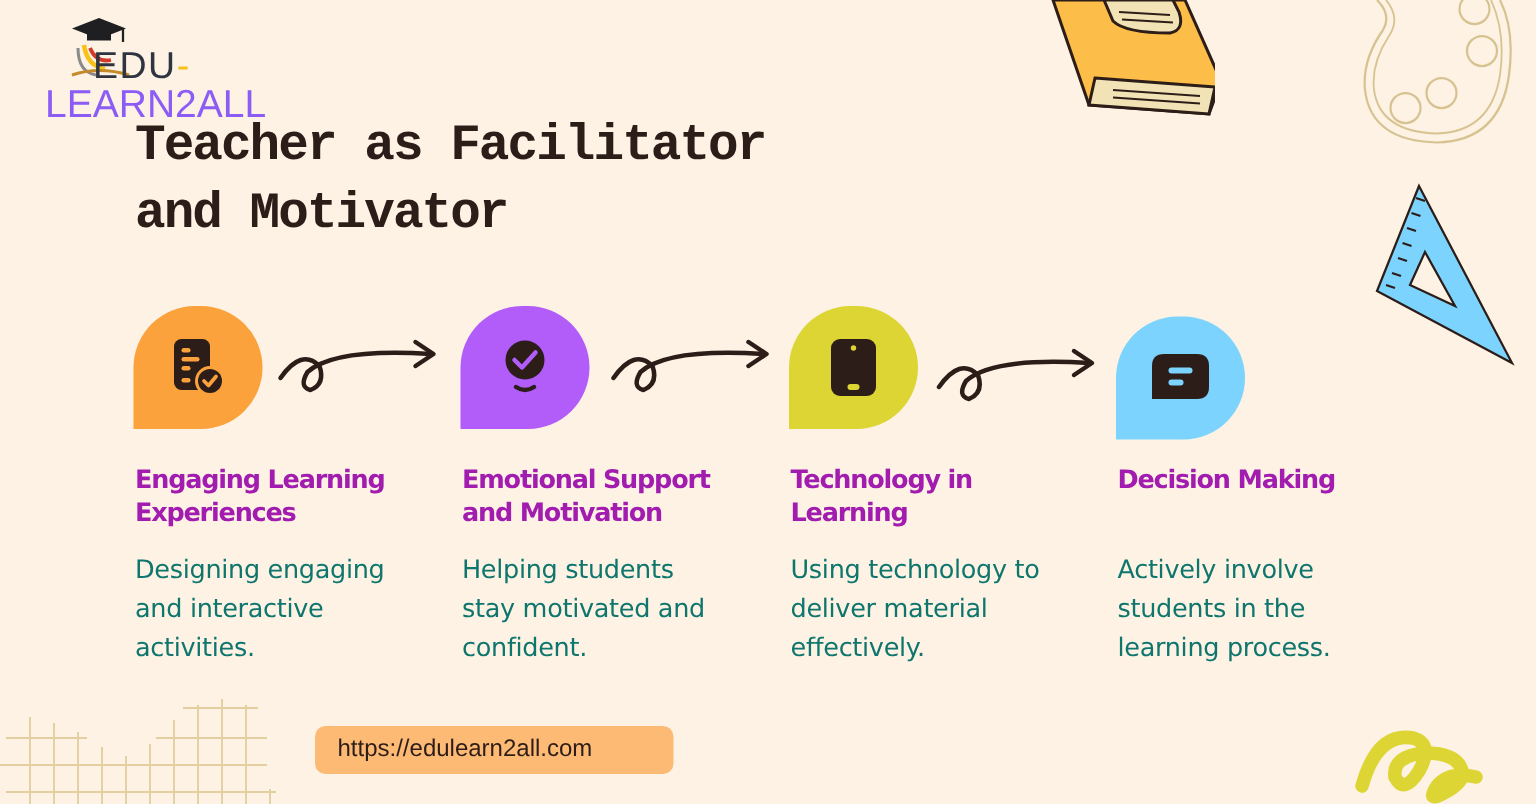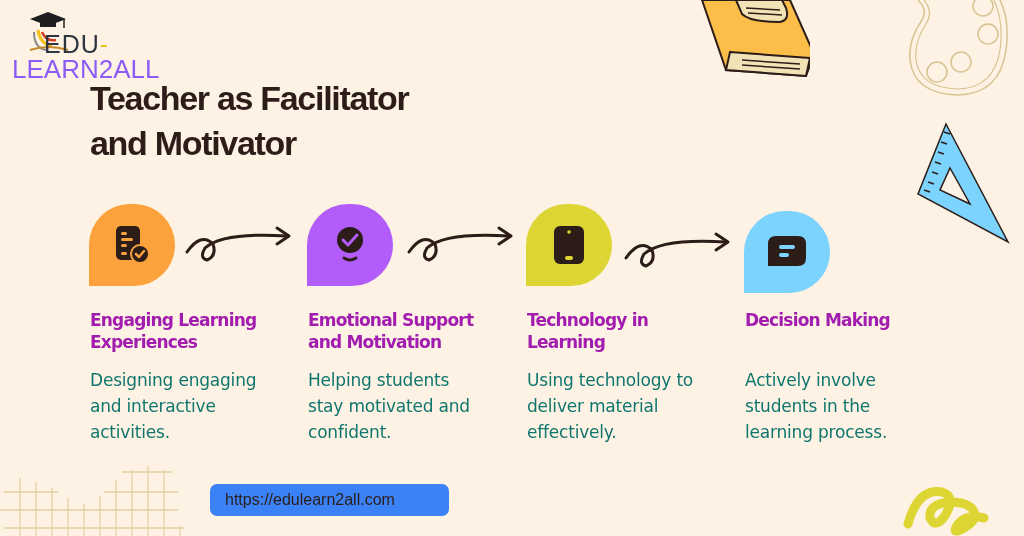--- a/index.html
+++ b/index.html
@@ -1,27 +1,27 @@
 <!DOCTYPE html>
 <html><head>
   <meta charset="utf-8">
   <style>
     * { box-sizing: border-box; margin: 0; padding: 0; }
     html, body { width: 1024px; height: 536px; overflow: hidden; }
     body { background: #fdf2e3; font-family: "DejaVu Sans", sans-serif; color: #2d1d19; position: relative; }
     .abs { position: absolute; }
 
     
-    .logo { left: 10px; top: 10px; width: 160px; height: 72px; text-align: right; }
+    .logo { left: 28px; top: 10px; width: 160px; height: 72px; text-align: right; }
     .logo-top { position: absolute; left: 34px; top: 20px; font-family: "Liberation Sans", sans-serif; font-size: 25px; color: #2e3540; letter-spacing: 1px; font-weight: normal; }
     .logo-top .dash { color: #f6c21a; }
     .logo-bottom { position: absolute; left: 2px; top: 44px; font-family: "Liberation Sans", sans-serif; font-size: 26px; color: #8b5cf6; letter-spacing: 0px; }
 
     
-    .title { left: 90px; top: 76px; font-family: Liberation Sans, sans-serif; font-weight: bold; font-size: 34px; line-height: 45px; color: #2d1d19; letter-spacing: -1.3px; }
+    .title { left: 90px; top: 76px; font-family: Liberation Mono, monospace; font-weight: bold; font-size: 34px; line-height: 45px; color: #2d1d19; letter-spacing: -1.3px; }
 
     
     .bubble { width: 86px; height: 82px; border-radius: 43px 43px 43px 0; display: flex; align-items: center; justify-content: center; }
     .b1 { left: 89px; top: 204px; background: #fba23c; }
     .b2 { left: 307px; top: 204px; background: #b25df9; }
     .b3 { left: 526px; top: 204px; background: #dcd533; }
     .b4 { left: 744px; top: 211px; background: #7bd3fe; width: 86px; height: 82px; }
 
     .arrow { width: 110px; height: 44px; }
     .a1 { left: 183px; top: 222px; }
@@ -31,21 +31,21 @@
     
     .step { width: 200px; }
     .s1 { left: 90px; }
     .s2 { left: 308px; }
     .s3 { left: 527px; }
     .s4 { left: 745px; }
     .step-title { position: absolute; top: 309px; font-weight: bold; font-size: 17px; line-height: 22px; letter-spacing: -0.8px; color: #a21caf; width: 200px; }
     .step-desc { position: absolute; top: 367px; font-size: 17px; line-height: 26px; color: #0f766e; width: 190px; letter-spacing: -0.2px; }
 
     
-    .url { left: 210px; top: 484px; width: 239px; height: 32px; background: #3b82f6; border-radius: 7px; font-family: "Liberation Sans", sans-serif; font-size: 16px; line-height: 32px; padding-left: 15px; color: #2d1d19; }
+    .url { left: 210px; top: 484px; width: 239px; height: 32px; background: #fdba74; border-radius: 7px; font-family: "Liberation Sans", sans-serif; font-size: 16px; line-height: 32px; padding-left: 15px; color: #2d1d19; }
   </style>
 </head>
 <body>
 
 <div class="abs logo">
   <svg class="abs" style="left:14px;top:0px;" width="48" height="44" viewBox="0 0 48 44">
     <polygon points="24,2 42,9 24,16 6,9" fill="#1f1f22"></polygon>
     <rect x="16" y="11" width="16" height="6" fill="#1f1f22"></rect>
     <line x1="40" y1="9" x2="40" y2="18" stroke="#1f1f22" stroke-width="1.5"></line>
     <path d="M10 22 Q10 38 22 40" stroke="#8a8a8a" stroke-width="2" fill="none"></path>

